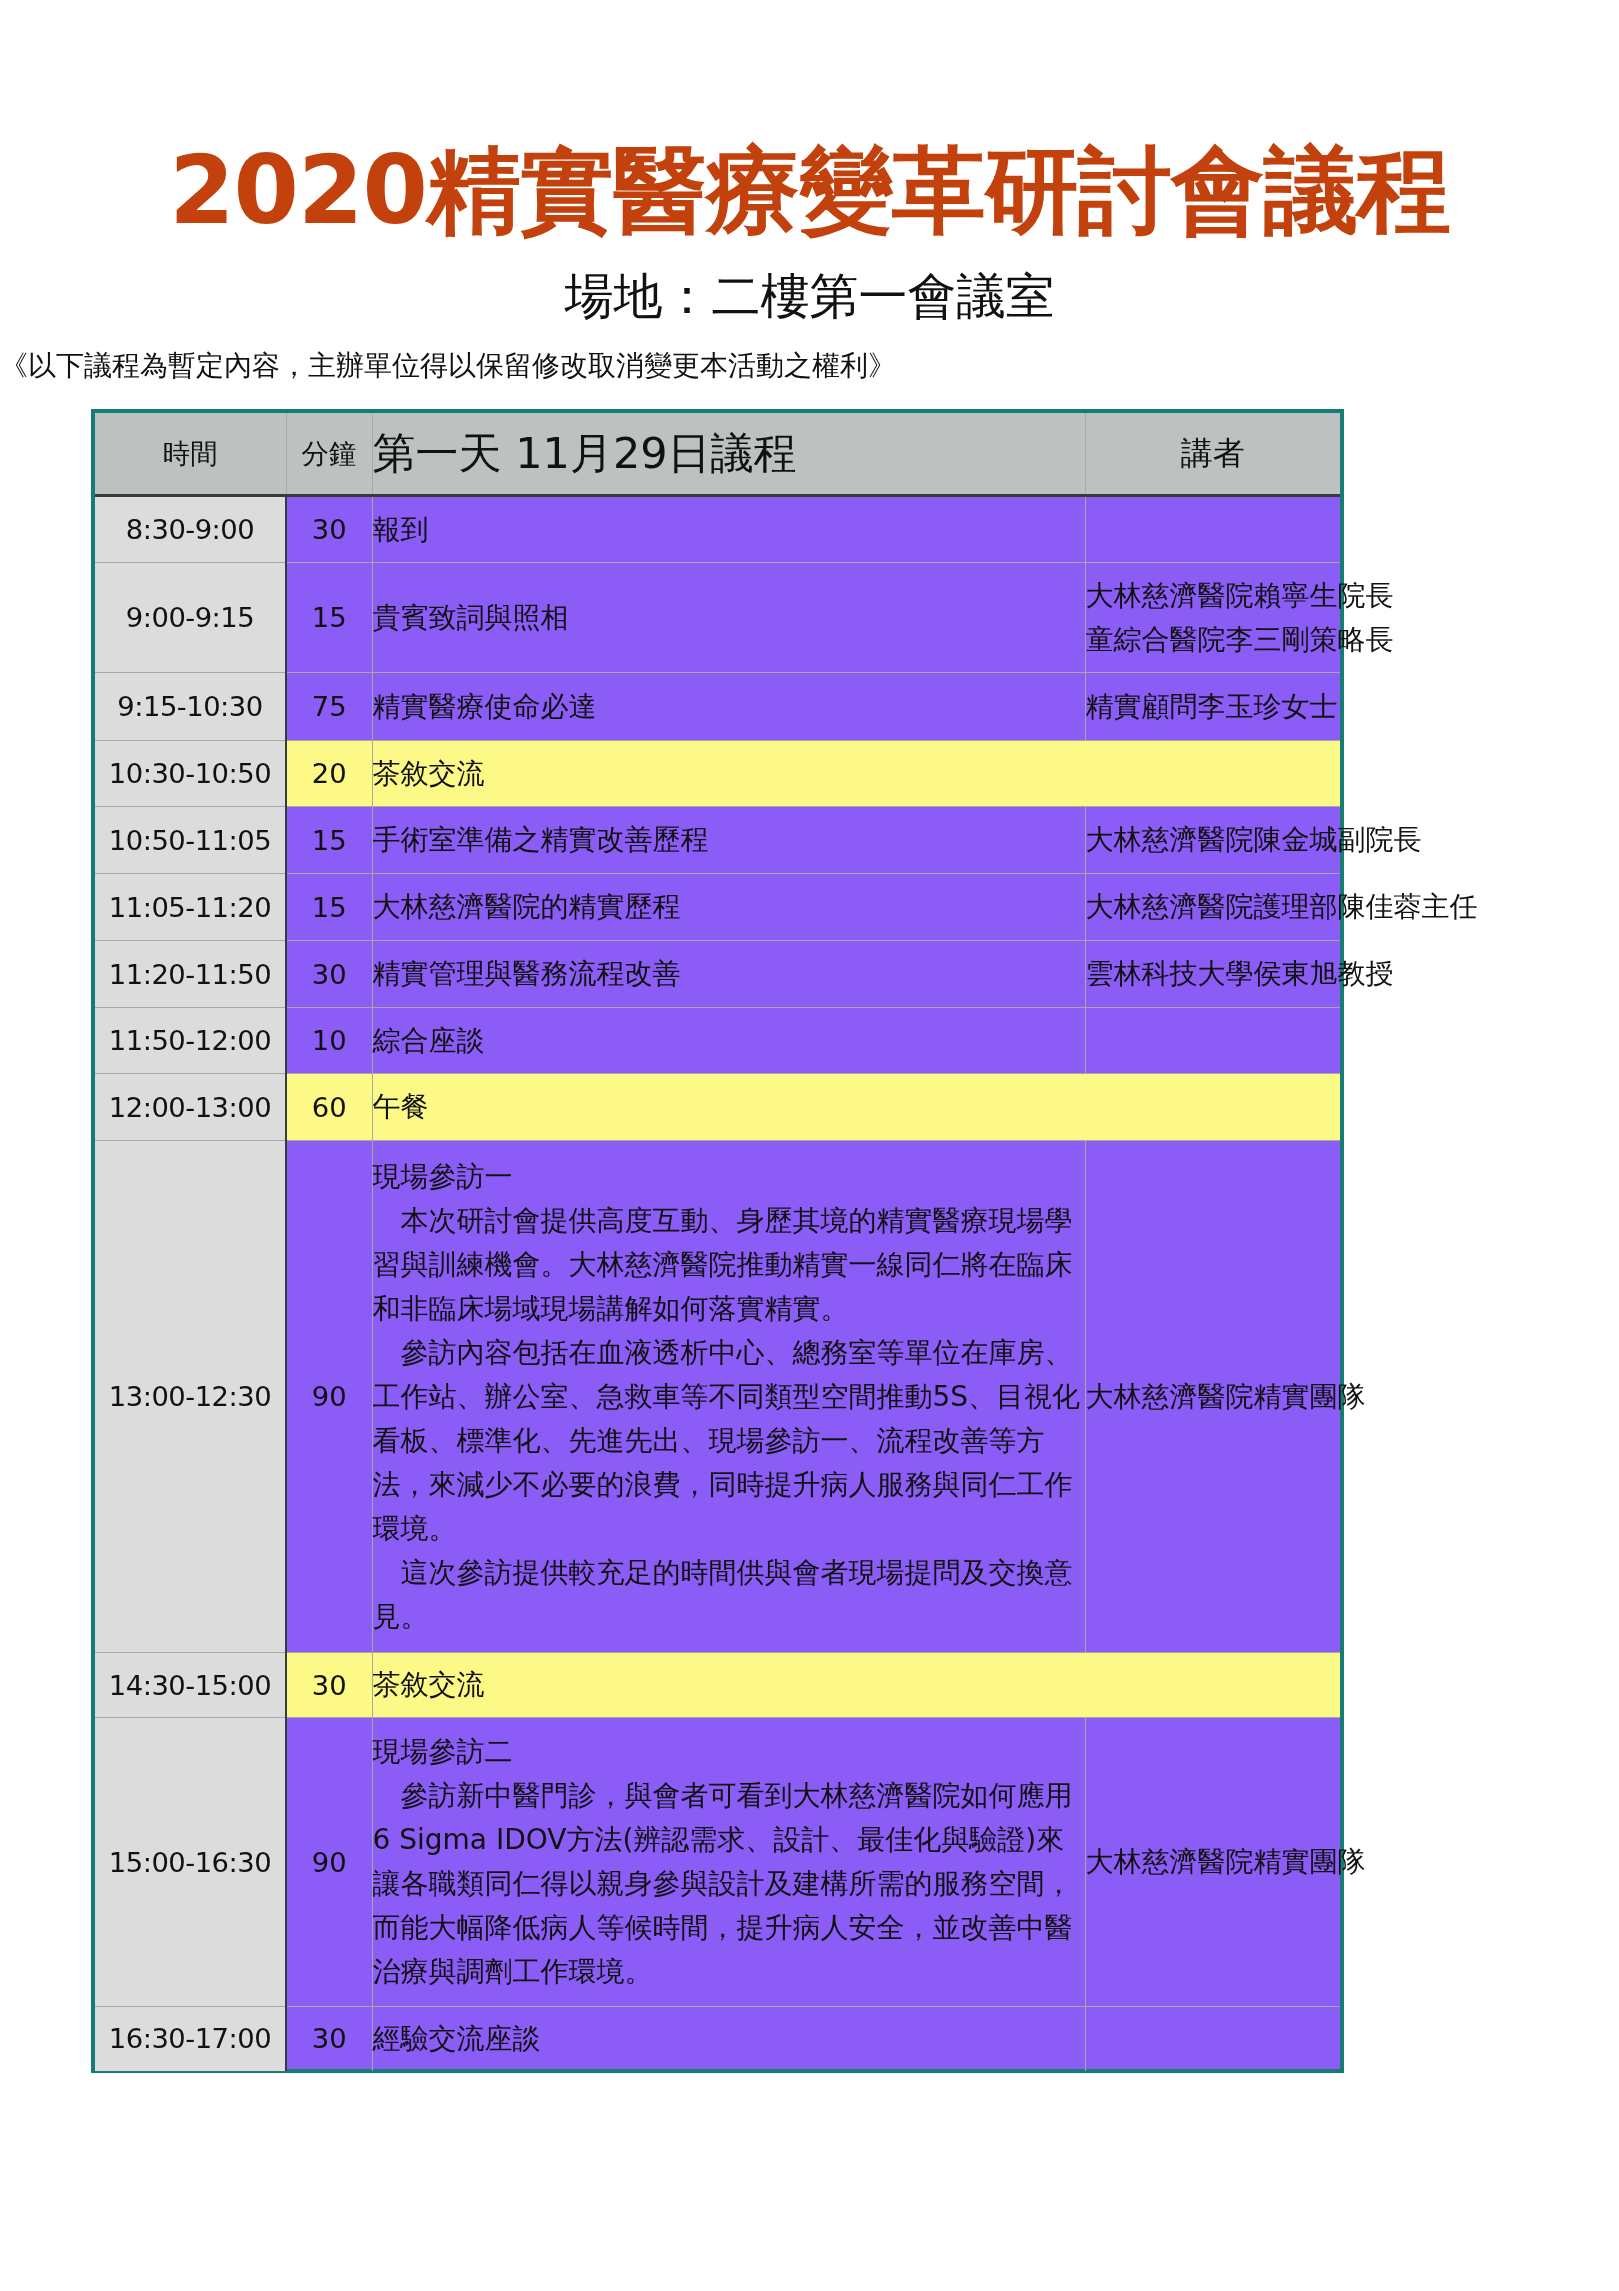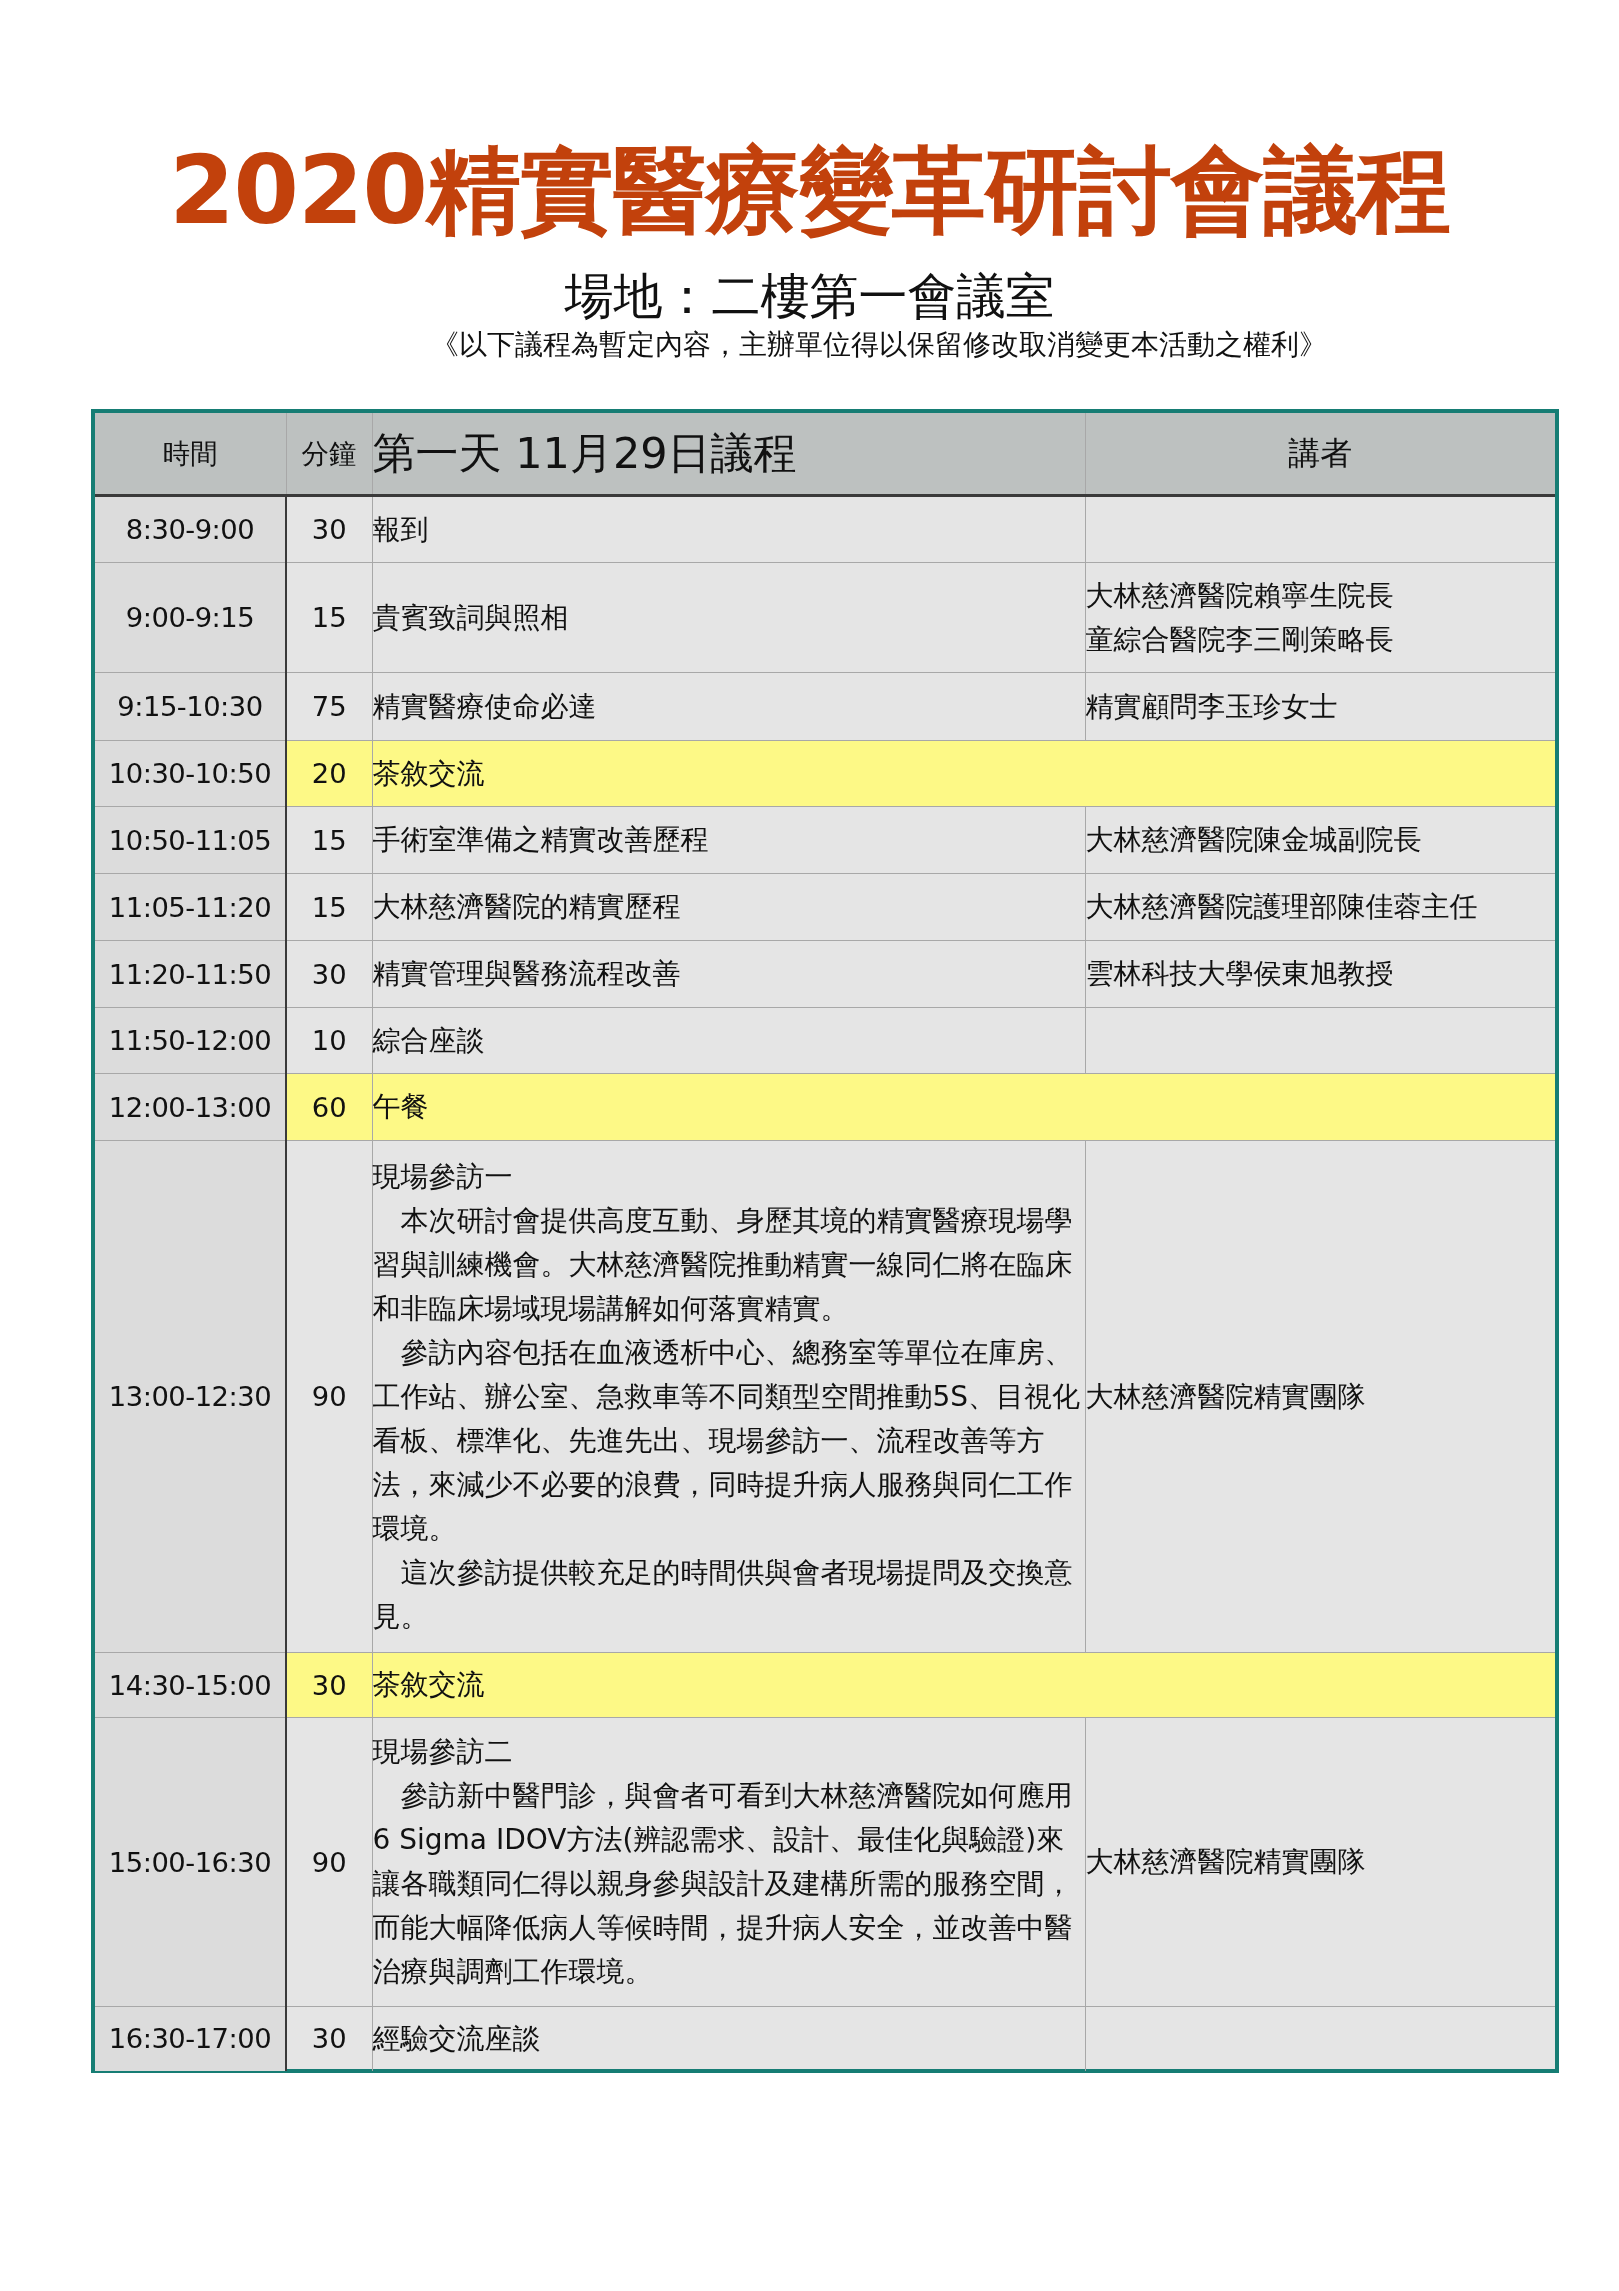--- a/index.html
+++ b/index.html
@@ -10,26 +10,26 @@
   .title {
     position: absolute; left: 0; top: 137px; width: 1619px; text-align: center;
     font-size: 94px; font-weight: bold; color: #c2410c; letter-spacing: -1px;
     line-height: 108px; white-space: nowrap;
   }
   .venue {
     position: absolute; left: 0; top: 267px; width: 1619px; text-align: center;
     font-size: 49px; color: #111; line-height: 59px; white-space: nowrap; font-family: Liberation Serif, serif;
   }
   .notice {
-    position: absolute; left: 0; top: 327px; width: 1327px; text-align: right;
+    position: absolute; left: 0; top: 348px; width: 1327px; text-align: left;
     font-size: 28px; color: #111; line-height: 35px; white-space: nowrap;
   }
   .table-wrap {
-    position: absolute; left: 91px; top: 409px; width: 1468px; height: 1664px;
-    box-sizing: border-box; border: 4.9px solid #167d74; background: #e5e5e5;
+    position: absolute; left: 91px; top: 409px; width: 1253px; height: 1664px;
+    box-sizing: border-box; border: 4.9px solid #167d74; background: #8b5cf6;
   }
   table.agenda {
     width: 100%; height: 100%; border-collapse: collapse; table-layout: fixed;
   }
   table.agenda td, table.agenda th {
     border-bottom: 1.5px solid #a8a8a8; border-right: 1.5px solid #a8a8a8;
     padding: 0; font-weight: normal; vertical-align: middle;
   }
   table.agenda tr td:last-child, table.agenda tr th:last-child { border-right: none; }
   table.agenda tr:last-child td { border-bottom: none; }

